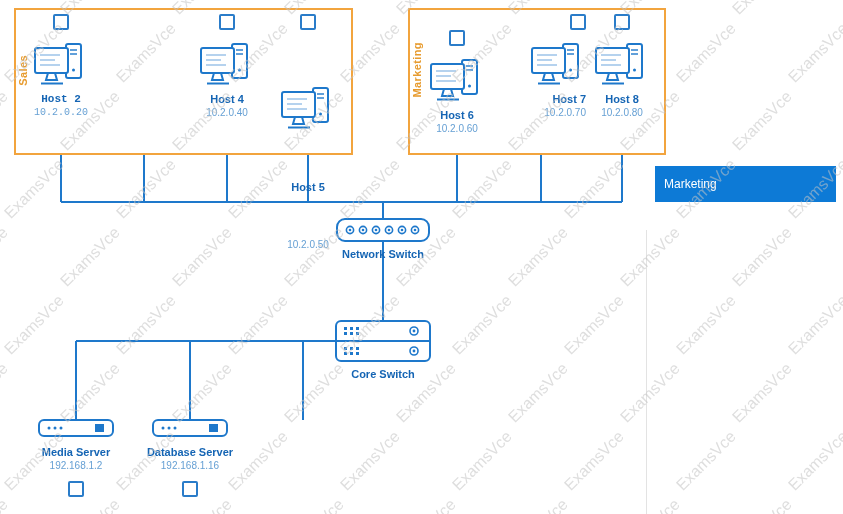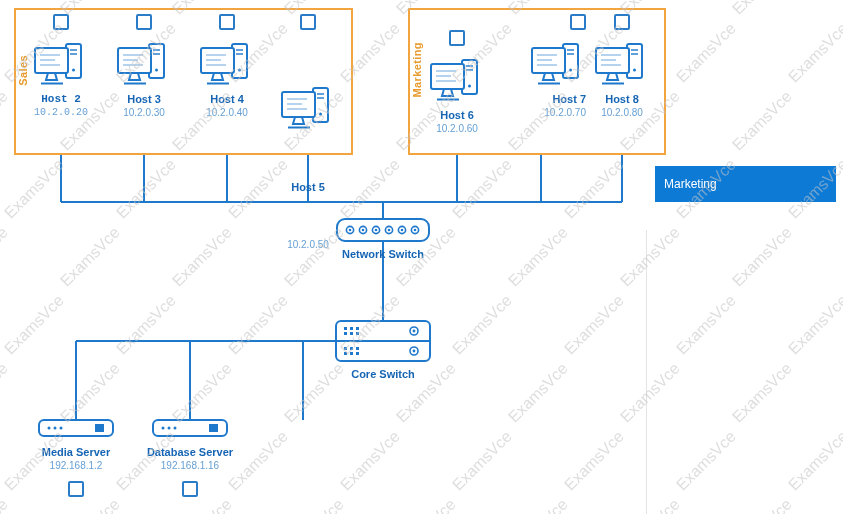--- a/index.html
+++ b/index.html
@@ -217,41 +217,20 @@
         <line x1="7" y1="13" x2="27" y2="13"></line>
         <line x1="7" y1="18" x2="22" y2="18"></line>
         <line x1="7" y1="23" x2="27" y2="23"></line>
       </g>
       <path d="M15 31 L13 38 L24 38 L22 31 Z" fill="#fff" stroke="#1e78cb" stroke-width="2"></path>
       <line x1="8" y1="41.5" x2="30" y2="41.5" stroke="#1e78cb" stroke-width="2"></line>
     </svg>
     <div class="host-label">Host 2</div>
     <div class="host-ip">10.2.0.20</div>
   </div>
-    <div class="host" style="left: 99px; top: 14px;">
-    <span class="checkbox"></span>
-    <svg class="host-icon" width="56" height="46" viewBox="0 0 56 46">
-      <rect x="33" y="2" width="15" height="34" rx="2" fill="#fff" stroke="#1e78cb" stroke-width="2"></rect>
-      <g stroke="#1e78cb" stroke-width="1.4">
-        <line x1="37" y1="8" x2="44" y2="8"></line>
-        <line x1="37" y1="12" x2="44" y2="12"></line>
-      </g>
-      <circle cx="40.5" cy="28" r="1.5" fill="#1e78cb"></circle>
-      <rect x="2" y="6" width="33" height="25" rx="2" fill="#fff" stroke="#1e78cb" stroke-width="2"></rect>
-      <g stroke="#9cc3e8" stroke-width="1.5">
-        <line x1="7" y1="13" x2="27" y2="13"></line>
-        <line x1="7" y1="18" x2="22" y2="18"></line>
-        <line x1="7" y1="23" x2="27" y2="23"></line>
-      </g>
-      <path d="M15 31 L13 38 L24 38 L22 31 Z" fill="#fff" stroke="#1e78cb" stroke-width="2"></path>
-      <line x1="8" y1="41.5" x2="30" y2="41.5" stroke="#1e78cb" stroke-width="2"></line>
-    </svg>
-    <div class="host-label">Host 3</div>
-    <div class="host-ip">10.2.0.30</div>
-  </div>
     <div class="host" style="left: 182px; top: 14px;">
     <span class="checkbox"></span>
     <svg class="host-icon" width="56" height="46" viewBox="0 0 56 46">
       <rect x="33" y="2" width="15" height="34" rx="2" fill="#fff" stroke="#1e78cb" stroke-width="2"></rect>
       <g stroke="#1e78cb" stroke-width="1.4">
         <line x1="37" y1="8" x2="44" y2="8"></line>
         <line x1="37" y1="12" x2="44" y2="12"></line>
       </g>
       <circle cx="40.5" cy="28" r="1.5" fill="#1e78cb"></circle>
       <rect x="2" y="6" width="33" height="25" rx="2" fill="#fff" stroke="#1e78cb" stroke-width="2"></rect>

